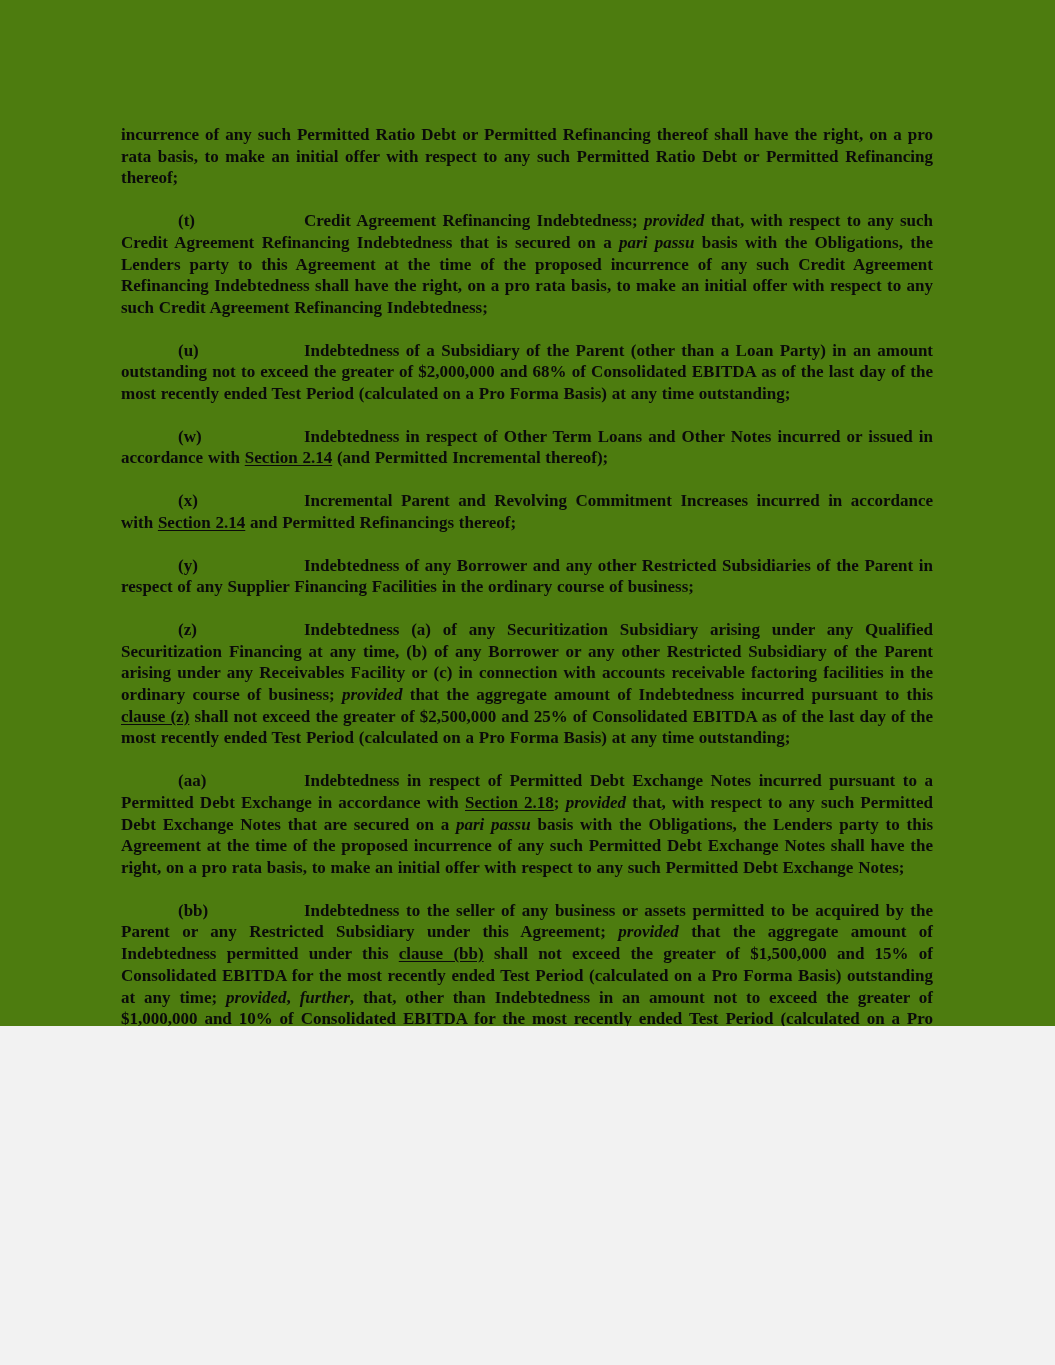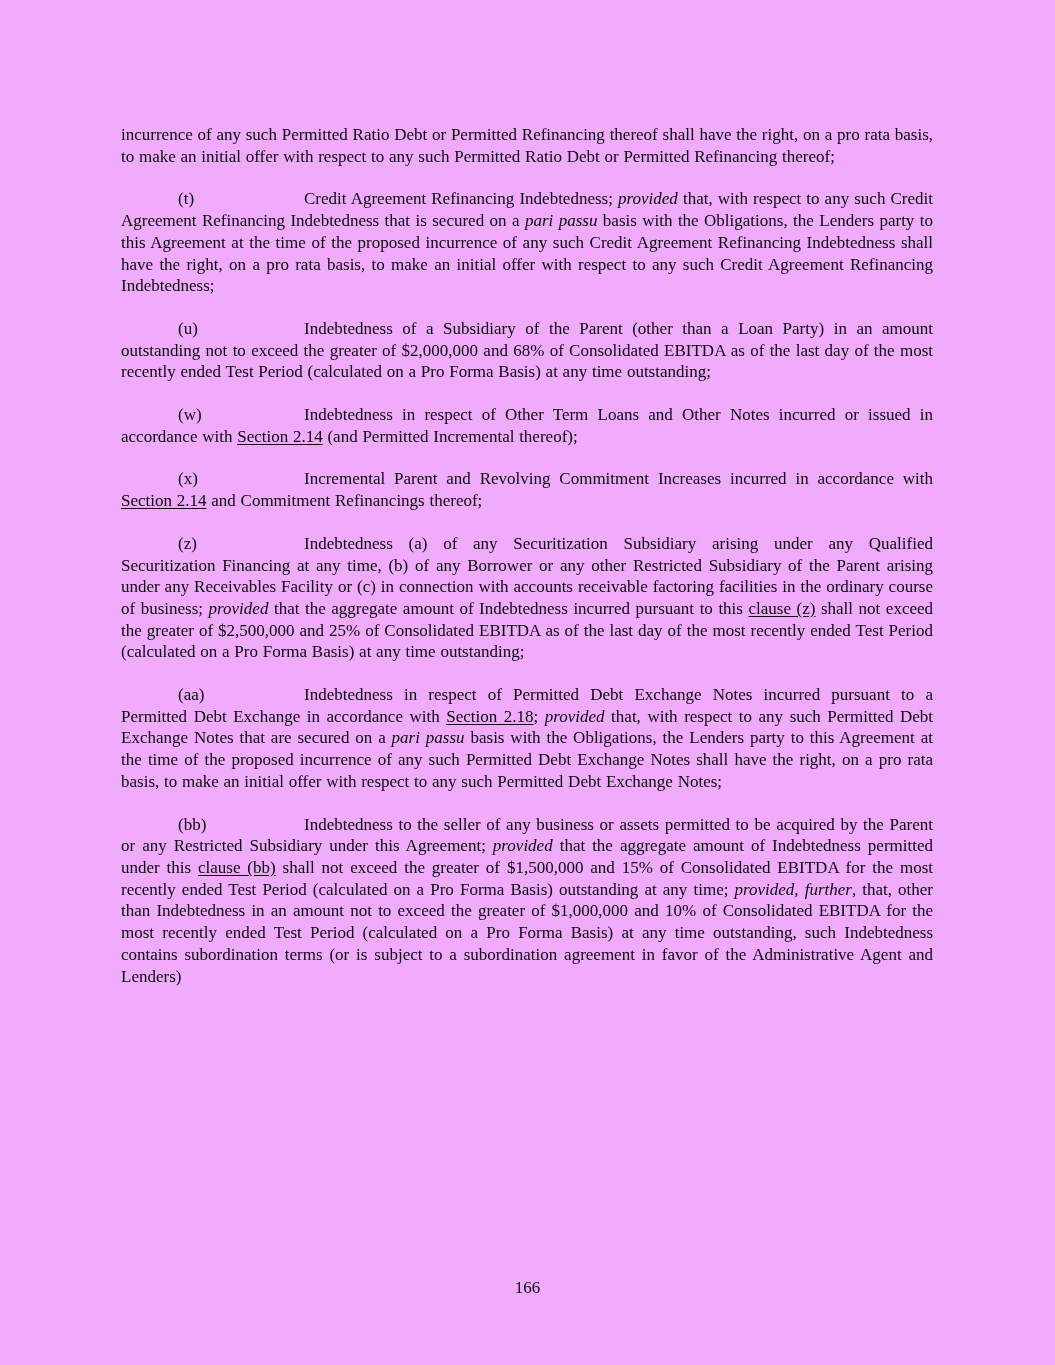--- a/index.html
+++ b/index.html
@@ -8,24 +8,25 @@
   }
   body {
     width: 1055px;
     height: 1365px;
     background: #f2f2f2;
     font-family: "Liberation Serif", "DejaVu Serif", serif;
   }
   .page {
     position: relative;
     width: 1055px;
-    height: 1365px;
-    background: #f0abfc;
+    height: 1026px;
+    background: #4d7c0f;
     color: #0a0a0a;
     overflow: hidden;
+    font-weight: bold;
   }
   .content {
     position: absolute;
     left: 121px;
     top: 124px;
     width: 812px;
     font-size: 17px;
     line-height: 21.7px;
     text-align: justify;
     word-spacing: 0.5px;
@@ -55,19 +56,20 @@
 </style>
 </head>
 <body>
 
 <div class="page">
   <div class="content">
       <div class="para"><span>incurrence of any such Permitted Ratio Debt or Permitted Refinancing thereof shall have the right, on a pro rata basis, to make an initial offer with respect to any such Permitted Ratio Debt or Permitted Refinancing thereof;</span></div>
       <div class="para"><span class="label-cell">(t)</span><span>Credit Agreement Refinancing Indebtedness; </span><span class="run-i">provided</span><span> that, with respect to any such Credit Agreement Refinancing Indebtedness that is secured on a </span><span class="run-i">pari passu</span><span> basis with the Obligations, the Lenders party to this Agreement at the time of the proposed incurrence of any such Credit Agreement Refinancing Indebtedness shall have the right, on a pro rata basis, to make an initial offer with respect to any such Credit Agreement Refinancing Indebtedness;</span></div>
       <div class="para"><span class="label-cell">(u)</span><span>Indebtedness of a Subsidiary of the Parent (other than a Loan Party) in an amount outstanding not to exceed the greater of $2,000,000 and 68% of Consolidated EBITDA as of the last day of the most recently ended Test Period (calculated on a Pro Forma Basis) at any time outstanding;</span></div>
       <div class="para"><span class="label-cell">(w)</span><span>Indebtedness in respect of Other Term Loans and Other Notes incurred or issued in accordance with </span><span class="run-u">Section 2.14</span><span> (and Permitted Incremental thereof);</span></div>
-      <div class="para"><span class="label-cell">(x)</span><span>Incremental Parent and Revolving Commitment Increases incurred in accordance with </span><span class="run-u">Section 2.14</span><span> and Commitment Refinancings thereof;</span></div>
+      <div class="para"><span class="label-cell">(x)</span><span>Incremental Parent and Revolving Commitment Increases incurred in accordance with </span><span class="run-u">Section 2.14</span><span> and Permitted Refinancings thereof;</span></div>
+      <div class="para"><span class="label-cell">(y)</span><span>Indebtedness of any Borrower and any other Restricted Subsidiaries of the Parent in respect of any Supplier Financing Facilities in the ordinary course of business;</span></div>
       <div class="para"><span class="label-cell">(z)</span><span>Indebtedness (a) of any Securitization Subsidiary arising under any Qualified Securitization Financing at any time, (b) of any Borrower or any other Restricted Subsidiary of the Parent arising under any Receivables Facility or (c) in connection with accounts receivable factoring facilities in the ordinary course of business; </span><span class="run-i">provided</span><span> that the aggregate amount of Indebtedness incurred pursuant to this </span><span class="run-u">clause (z)</span><span> shall not exceed the greater of  $2,500,000 and 25% of Consolidated EBITDA as of the last day of the most recently ended Test Period (calculated on a Pro Forma Basis) at any time outstanding;</span></div>
       <div class="para"><span class="label-cell">(aa)</span><span>Indebtedness in respect of Permitted Debt Exchange Notes incurred pursuant to a Permitted Debt Exchange in accordance with </span><span class="run-u">Section 2.18</span><span>; </span><span class="run-i">provided</span><span> that, with respect to any such Permitted Debt Exchange Notes that are secured on a </span><span class="run-i">pari passu</span><span> basis with the Obligations, the Lenders party to this Agreement at the time of the proposed incurrence of any such Permitted Debt Exchange Notes shall have the right, on a pro rata basis, to make an initial offer with respect to any such Permitted Debt Exchange Notes;</span></div>
       <div class="para"><span class="label-cell">(bb)</span><span>Indebtedness to the seller of any business or assets permitted to be acquired by the Parent or any Restricted Subsidiary under this Agreement; </span><span class="run-i">provided</span><span> that the aggregate amount of Indebtedness permitted under this </span><span class="run-u">clause (bb)</span><span> shall not exceed the greater of $1,500,000 and 15% of Consolidated EBITDA for the most recently ended Test Period (calculated on a Pro Forma Basis) outstanding at any time; </span><span class="run-i">provided</span><span>, </span><span class="run-i">further</span><span>, that, other than Indebtedness in an amount not to exceed the greater of $1,000,000 and 10% of Consolidated EBITDA for the most recently ended Test Period (calculated on a Pro Forma Basis) at any time outstanding, such Indebtedness contains subordination terms (or is subject to a subordination agreement in favor of the Administrative Agent and Lenders)</span></div>
     </div>
   <div class="page-number">166</div>
 </div>
 
 </body></html>

